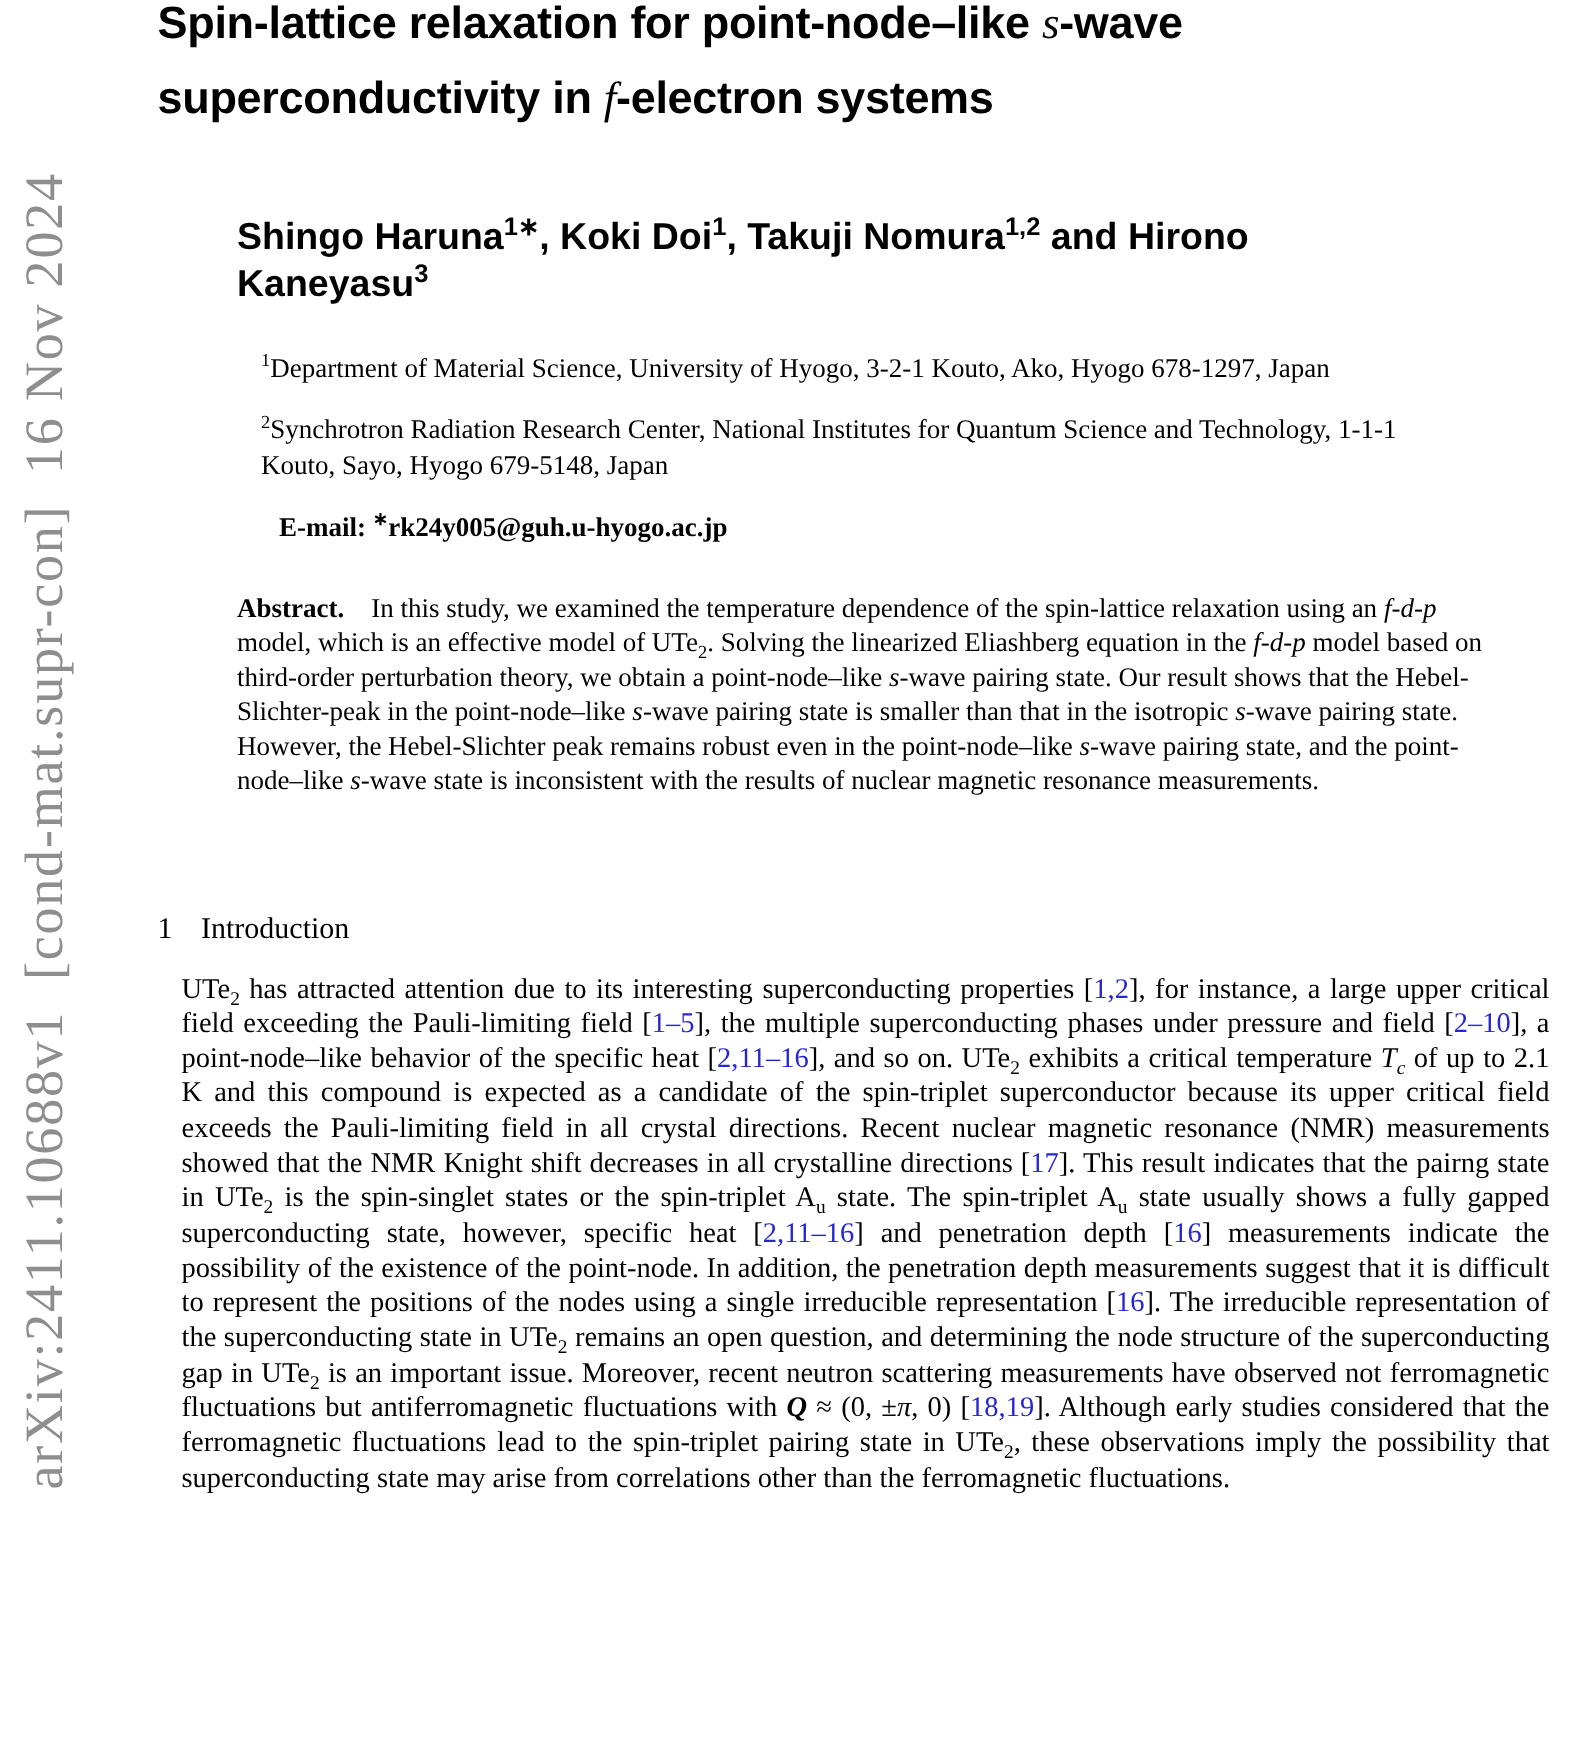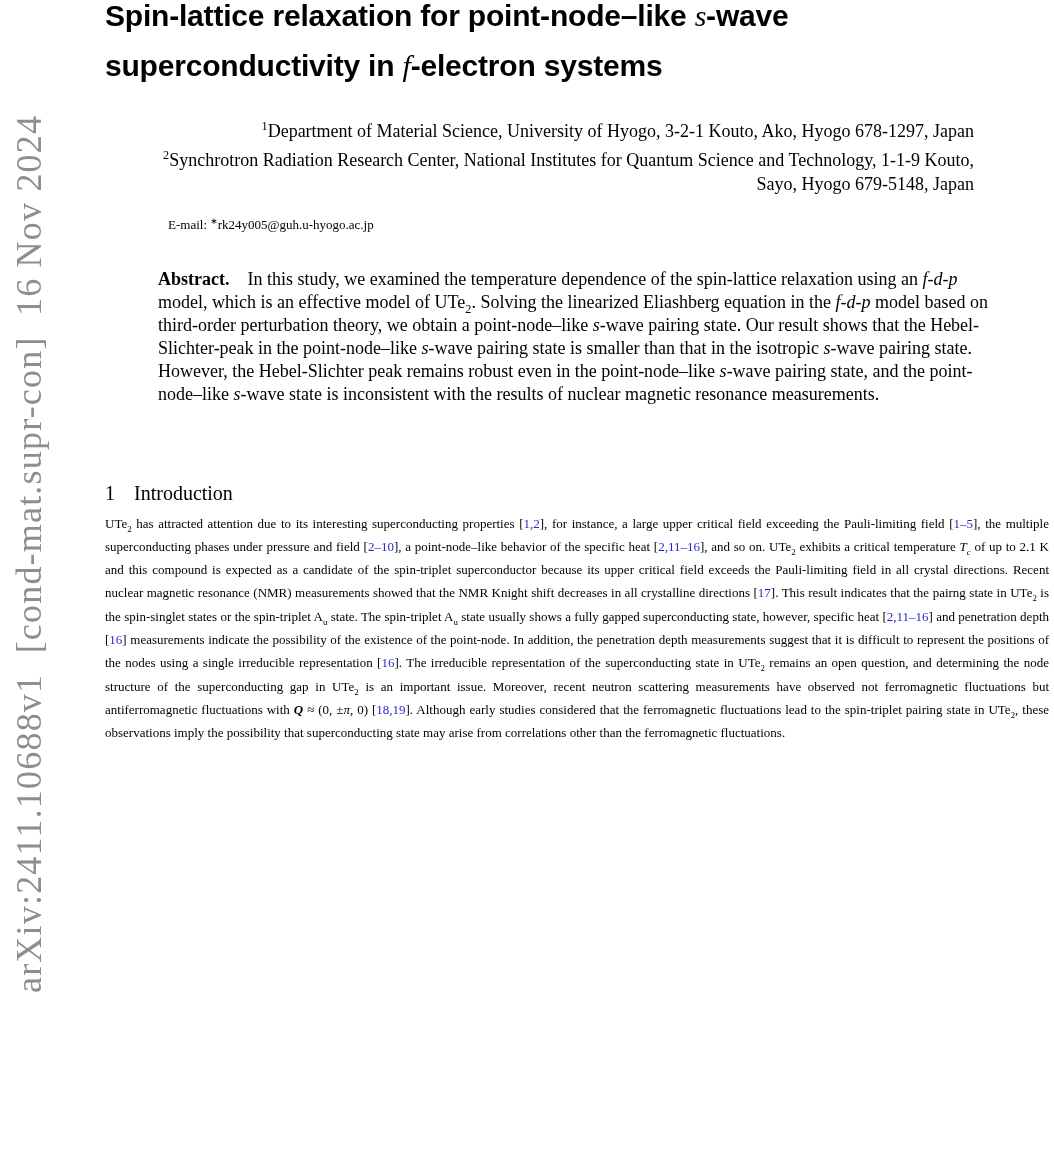--- a/index.html
+++ b/index.html
@@ -47,43 +47,43 @@
     margin: 52px 0 0 53px;
     width: 800px;
   }
 
   .affiliations {
     margin: 28px 0 0 53px;
     width: 820px;
     font-size: 18px;
     line-height: 24.5px;
   }
-  .affiliation { margin: 4px; text-align: right; }
+  .affiliation { margin: 16px; }
 
-  .email { margin: 16px 0 0 63px; font-size: 13px; line-height: 24px; }
+  .email { margin: 16px 0 0 81px; font-size: 18px; line-height: 24px; font-weight: bold; }
 
   .abstract {
     margin: 31px 0 0 53px;
     width: 840px;
     font-size: 18px;
     line-height: 23px;
   }
 
   .section-heading {
     margin: 74px 0 0 0;
     font-size: 20px;
     font-weight: normal;
     line-height: 26px;
   }
   .sec-num { margin-right: 19px; }
 
   .body-text { margin-top: 6px; width: 944px; }
   .body-text p {
-    margin: 0;
-    font-size: 13px;
+    margin: 16px;
+    font-size: 19px;
     line-height: 23.3px;
     text-align: justify;
   }
   .body-text p.indent { text-indent: 28px; }
 
   
   .t-sup  { font-size: 68%; vertical-align: super; line-height: 0; }
   .t-sub  { font-size: 68%; vertical-align: sub;   line-height: 0; }
   .t-mi   { font-style: italic; }
   .t-misub{ font-style: italic; font-size: 68%; vertical-align: sub; line-height: 0; }
@@ -95,24 +95,25 @@
 <body>
 
 <div class="page">
 
   <div class="watermark">arXiv:2411.10688v1  [cond-mat.supr-con]  16 Nov 2024</div>
 
   <div class="content">
 
     <h1 class="title"><span>Spin-lattice relaxation for point-node–like </span><span class="t-mi">s</span><span>-wave superconductivity in </span><span class="t-mi">f</span><span>-electron systems</span></h1>
 
+    <div class="authors"><span>Shingo Haruna</span><span class="t-sup">1∗</span><span>, Koki Doi</span><span class="t-sup">1</span><span>, Takuji Nomura</span><span class="t-sup">1,2</span><span> and Hirono Kaneyasu</span><span class="t-sup">3</span></div>
 
     <div class="affiliations">
       <p class="affiliation"><span class="t-sup">1</span><span>Department of Material Science, University of Hyogo, 3-2-1 Kouto, Ako, Hyogo 678-1297, Japan</span></p>
-      <p class="affiliation"><span class="t-sup">2</span><span>Synchrotron Radiation Research Center, National Institutes for Quantum Science and Technology, 1-1-9 Kouto, Sayo, Hyogo 679-5148, Japan</span></p>
+      <p class="affiliation"><span class="t-sup">2</span><span>Synchrotron Radiation Research Center, National Institutes for Quantum Science and Technology, 1-1-1 Kouto, Sayo, Hyogo 679-5148, Japan</span></p>
     </div>
 
     <div class="email"><span>E-mail: </span><span class="t-sup">∗</span><span>rk24y005@guh.u-hyogo.ac.jp</span></div>
 
     <div class="abstract"><span class="t-b">Abstract.</span><span> In this study, we examined the temperature dependence of the spin-lattice relaxation using an </span><span class="t-mi">f</span><span>-</span><span class="t-mi">d</span><span>-</span><span class="t-mi">p</span><span> model, which is an effective model of UTe</span><span class="t-sub">2</span><span>. Solving the linearized Eliashberg equation in the </span><span class="t-mi">f</span><span>-</span><span class="t-mi">d</span><span>-</span><span class="t-mi">p</span><span> model based on third-order perturbation theory, we obtain a point-node–like </span><span class="t-mi">s</span><span>-wave pairing state. Our result shows that the Hebel-Slichter-peak in the point-node–like </span><span class="t-mi">s</span><span>-wave pairing state is smaller than that in the isotropic </span><span class="t-mi">s</span><span>-wave pairing state. However, the Hebel-Slichter peak remains robust even in the point-node–like </span><span class="t-mi">s</span><span>-wave pairing state, and the point-node–like </span><span class="t-mi">s</span><span>-wave state is inconsistent with the results of nuclear magnetic resonance measurements.</span></div>
 
     <h2 class="section-heading">
       <span class="sec-num">1</span><span>Introduction</span>
     </h2>
 

